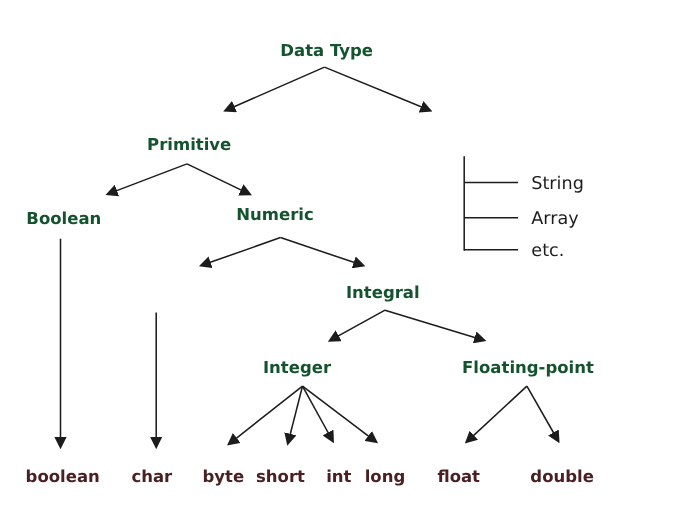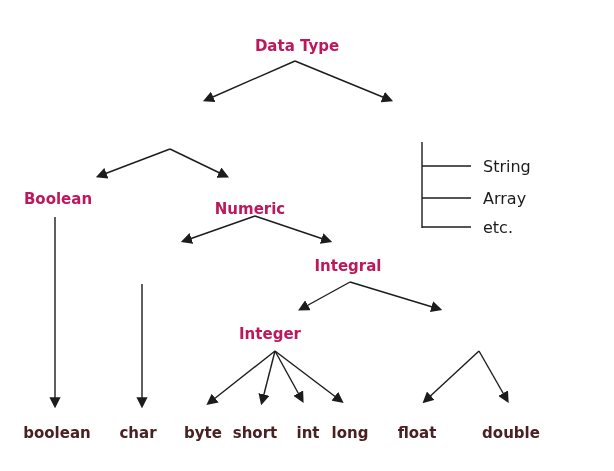--- a/index.html
+++ b/index.html
@@ -25,21 +25,21 @@
   .edges line {
     stroke: #1c1c1c;
     stroke-width: 1.4;
   }
   .node {
     position: absolute;
     transform: translateX(-50%);
     white-space: nowrap;
     font-size: 15px;
     font-weight: bold;
-    color: #be185d;
+    color: #14532d;
     line-height: 16px;
   }
   .leaf {
     position: absolute;
     transform: translateX(-50%);
     white-space: nowrap;
     font-size: 15px;
     font-weight: bold;
     color: #4a2022;
     line-height: 16px;
@@ -89,27 +89,29 @@
     <line x1="479" y1="351" x2="507" y2="400" marker-end="url(#ah)"></line>
 
     <line x1="422" y1="142" x2="422" y2="228"></line>
     <line x1="422" y1="166" x2="471" y2="166"></line>
     <line x1="422" y1="198" x2="471" y2="198"></line>
     <line x1="422" y1="227" x2="471" y2="227"></line>
   </svg>
 
   <div class="node" style="left:297px; top:38px">Data Type</div>
 
+  <div class="node" style="left:172px; top:123px">Primitive</div>
 
   <div class="node" style="left:58px;  top:191px">Boolean</div>
-  <div class="node" style="left:250px; top:201px">Numeric</div>
+  <div class="node" style="left:250px; top:187px">Numeric</div>
 
   <div class="node" style="left:348px; top:258px">Integral</div>
 
   <div class="node" style="left:270px; top:326px">Integer</div>
+  <div class="node" style="left:480px; top:326px">Floating-point</div>
 
   <div class="leaf" style="left:57px;  top:425px">boolean</div>
   <div class="leaf" style="left:138px; top:425px">char</div>
   <div class="leaf" style="left:203px; top:425px">byte</div>
   <div class="leaf" style="left:255px; top:425px">short</div>
   <div class="leaf" style="left:308px; top:425px">int</div>
   <div class="leaf" style="left:350px; top:425px">long</div>
   <div class="leaf" style="left:417px; top:425px">float</div>
   <div class="leaf" style="left:511px; top:425px">double</div>
 

